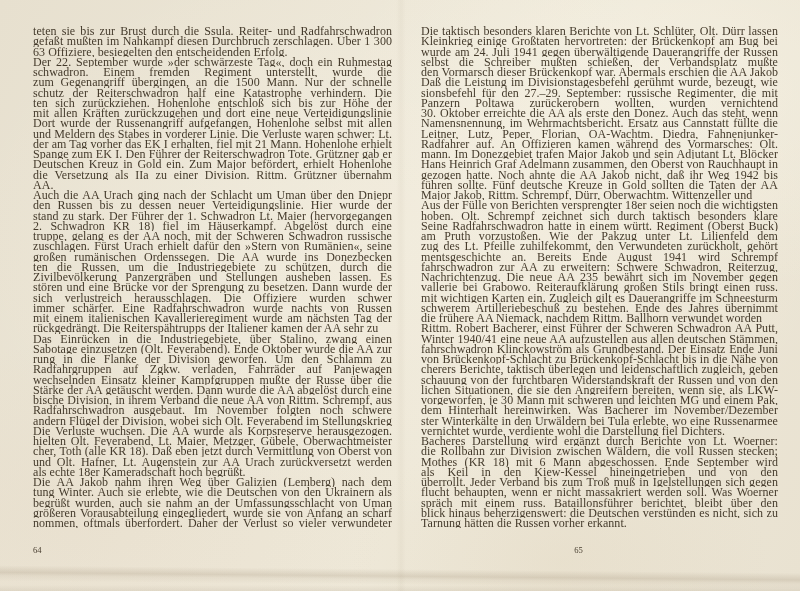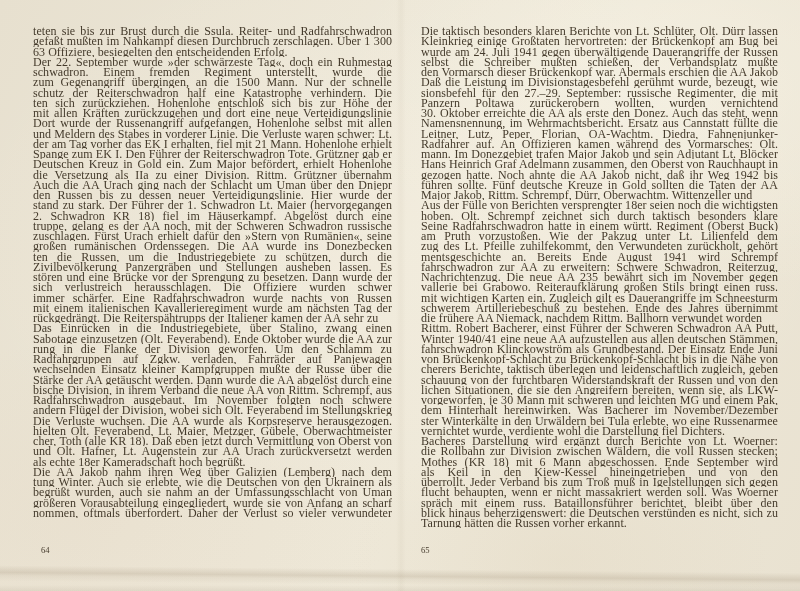--- a/index.html
+++ b/index.html
@@ -49,22 +49,22 @@
   }
   .ln.j {
     text-align: justify;
     text-align-last: justify;
   }
   .pagenum {
     position: absolute; top: 545px;
     color: #4a4032;
     font-size: 8.6px;
   }
-  .pagenum.left  { left: 33px; margin-left: 8px; }
-  .pagenum.right { left: 421px; width: 357px; text-align: left; }
+  .pagenum.left  { left: 33px; }
+  .pagenum.right { left: 400px; width: 357px; text-align: center; }
 </style>
 </head>
 <body>
 
 <div class="paper"></div>
 <div class="gutter"></div>
 
 <div class="textblock left" id="left-lines">
     <div class="ln j">teten sie bis zur Brust durch die Ssula. Reiter- und Radfahrschwadron zusammen-</div>
     <div class="ln j">gefaßt mußten im Nahkampf diesen Durchbruch zerschlagen. Über 1 300 Gefangene,</div>
@@ -74,20 +74,21 @@
     <div class="ln j">zum Gegenangriff übergingen, an die 1500 Mann. Nur der schnelle energische Feuer-</div>
     <div class="ln j">schutz der Reiterschwadron half eine Katastrophe verhindern. Die Radfahrer konn-</div>
     <div class="ln j">ten sich zurückziehen. Hohenlohe entschloß sich bis zur Höhe der Artillerie-B-Stelle</div>
     <div class="ln j">mit allen Kräften zurückzugehen und dort eine neue Verteidigungslinie herzustellen.</div>
     <div class="ln j">Dort wurde der Russenangriff aufgefangen, Hohenlohe selbst mit allen Offizieren</div>
     <div class="ln j">und Meldern des Stabes in vorderer Linie. Die Verluste waren schwer: Lt. Binder,</div>
     <div class="ln j">der am Tag vorher das EK I erhalten, fiel mit 21 Mann. Hohenlohe erhielt die</div>
     <div class="ln j">Spange zum EK I. Den Führer der Reiterschwadron Tote. Grützner gab er zum</div>
     <div class="ln j">Deutschen Kreuz in Gold ein. Zum Major befördert, erhielt Hohenlohe Februar 1942</div>
     <div class="ln j">die Versetzung als IIa zu einer Division. Rittm. Grützner übernahm vorläufig die</div>
+    <div class="ln">AA.</div>
     <div class="ln j">Auch die AA Urach ging nach der Schlacht um Uman über den Dnjepr und verfolgte</div>
     <div class="ln j">den Russen bis zu dessen neuer Verteidigungslinie. Hier wurde der russische Wider-</div>
     <div class="ln j">stand zu stark. Der Führer der 1. Schwadron Lt. Maier (hervorgegangen aus der</div>
     <div class="ln j">2. Schwadron KR 18) fiel im Häuserkampf. Abgelöst durch eine rumänische Gebirgs-</div>
     <div class="ln j">truppe, gelang es der AA noch, mit der Schweren Schwadron russische Angriffe ab-</div>
     <div class="ln j">zuschlagen. Fürst Urach erhielt dafür den »Stern von Rumänien«, seine Truppe</div>
     <div class="ln j">großen rumänischen Ordenssegen. Die AA wurde ins Donezbecken verlegt. Hier hat-</div>
     <div class="ln j">ten die Russen, um die Industriegebiete zu schützen, durch die zusammengetriebene</div>
     <div class="ln j">Zivilbevölkerung Panzergräben und Stellungen ausheben lassen. Es gelang sie zu</div>
     <div class="ln j">stören und eine Brücke vor der Sprengung zu besetzen. Dann wurde der Widerstand</div>

